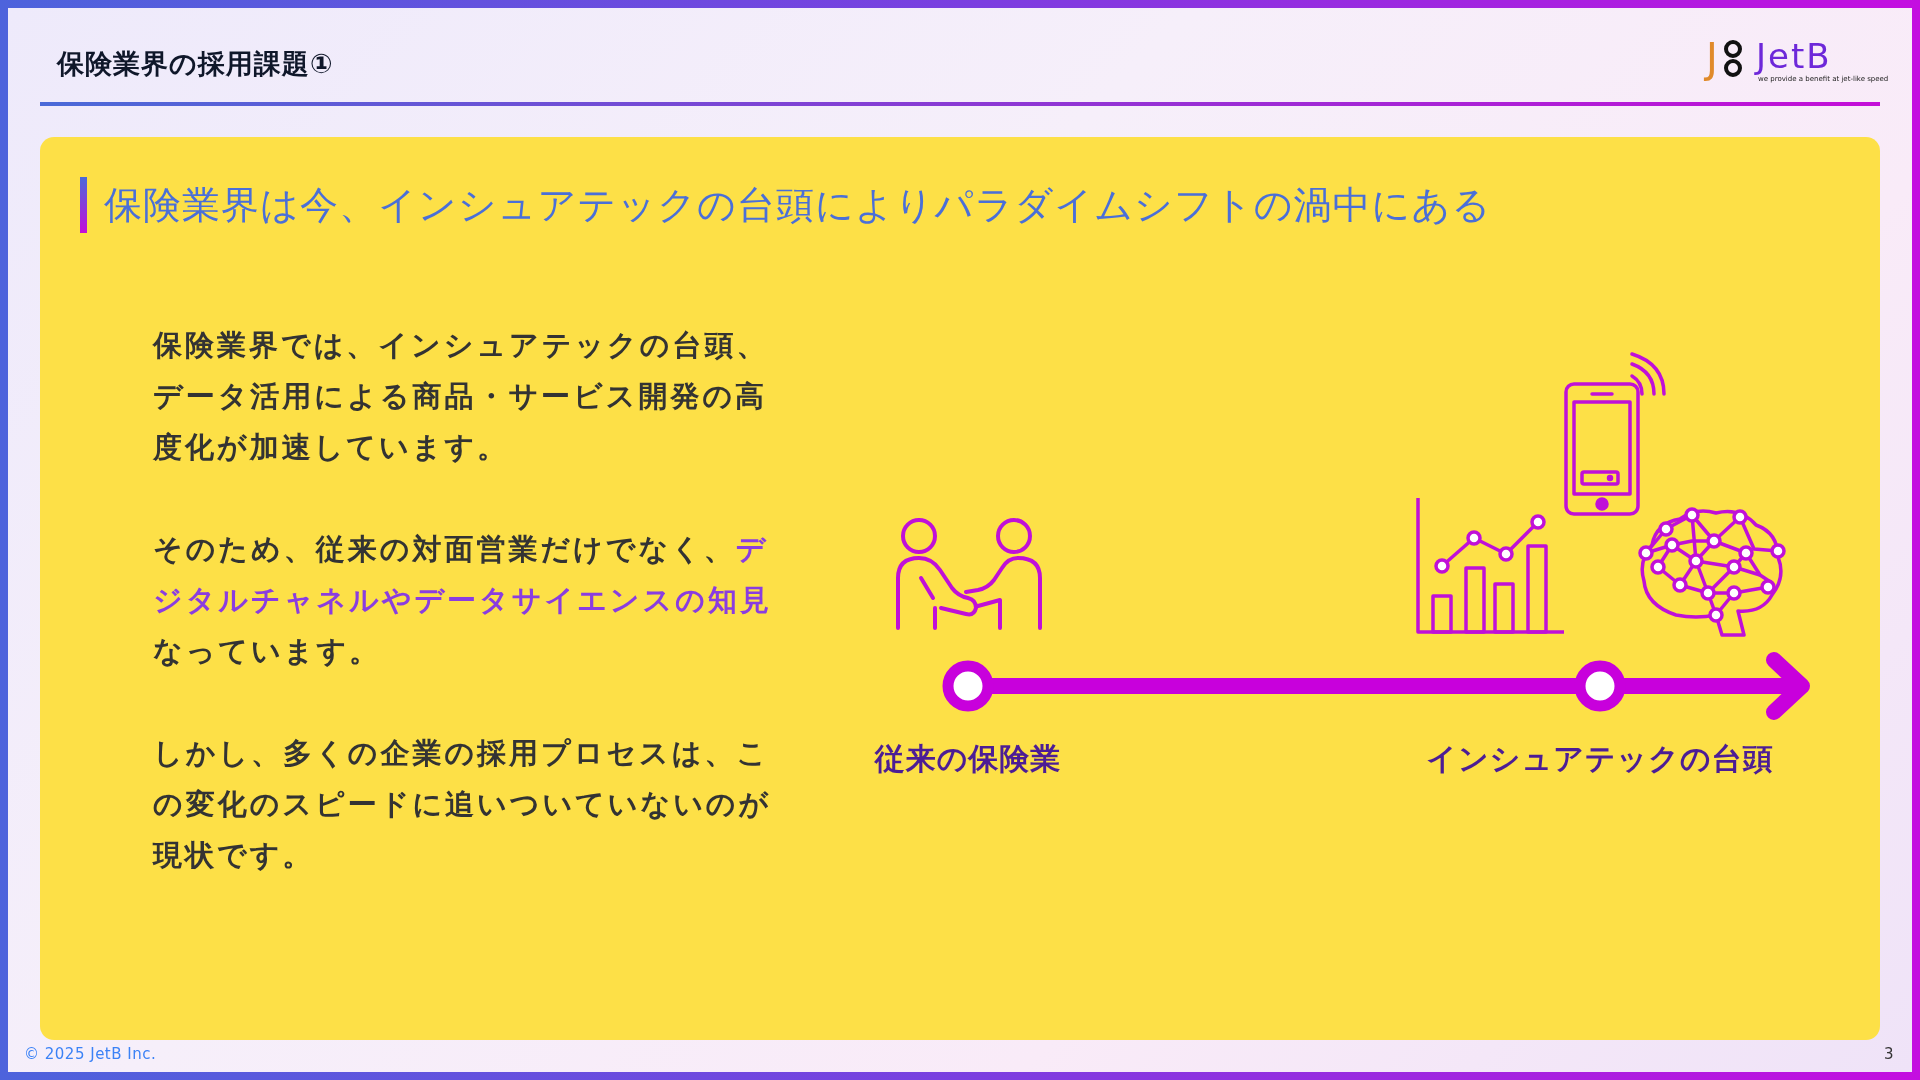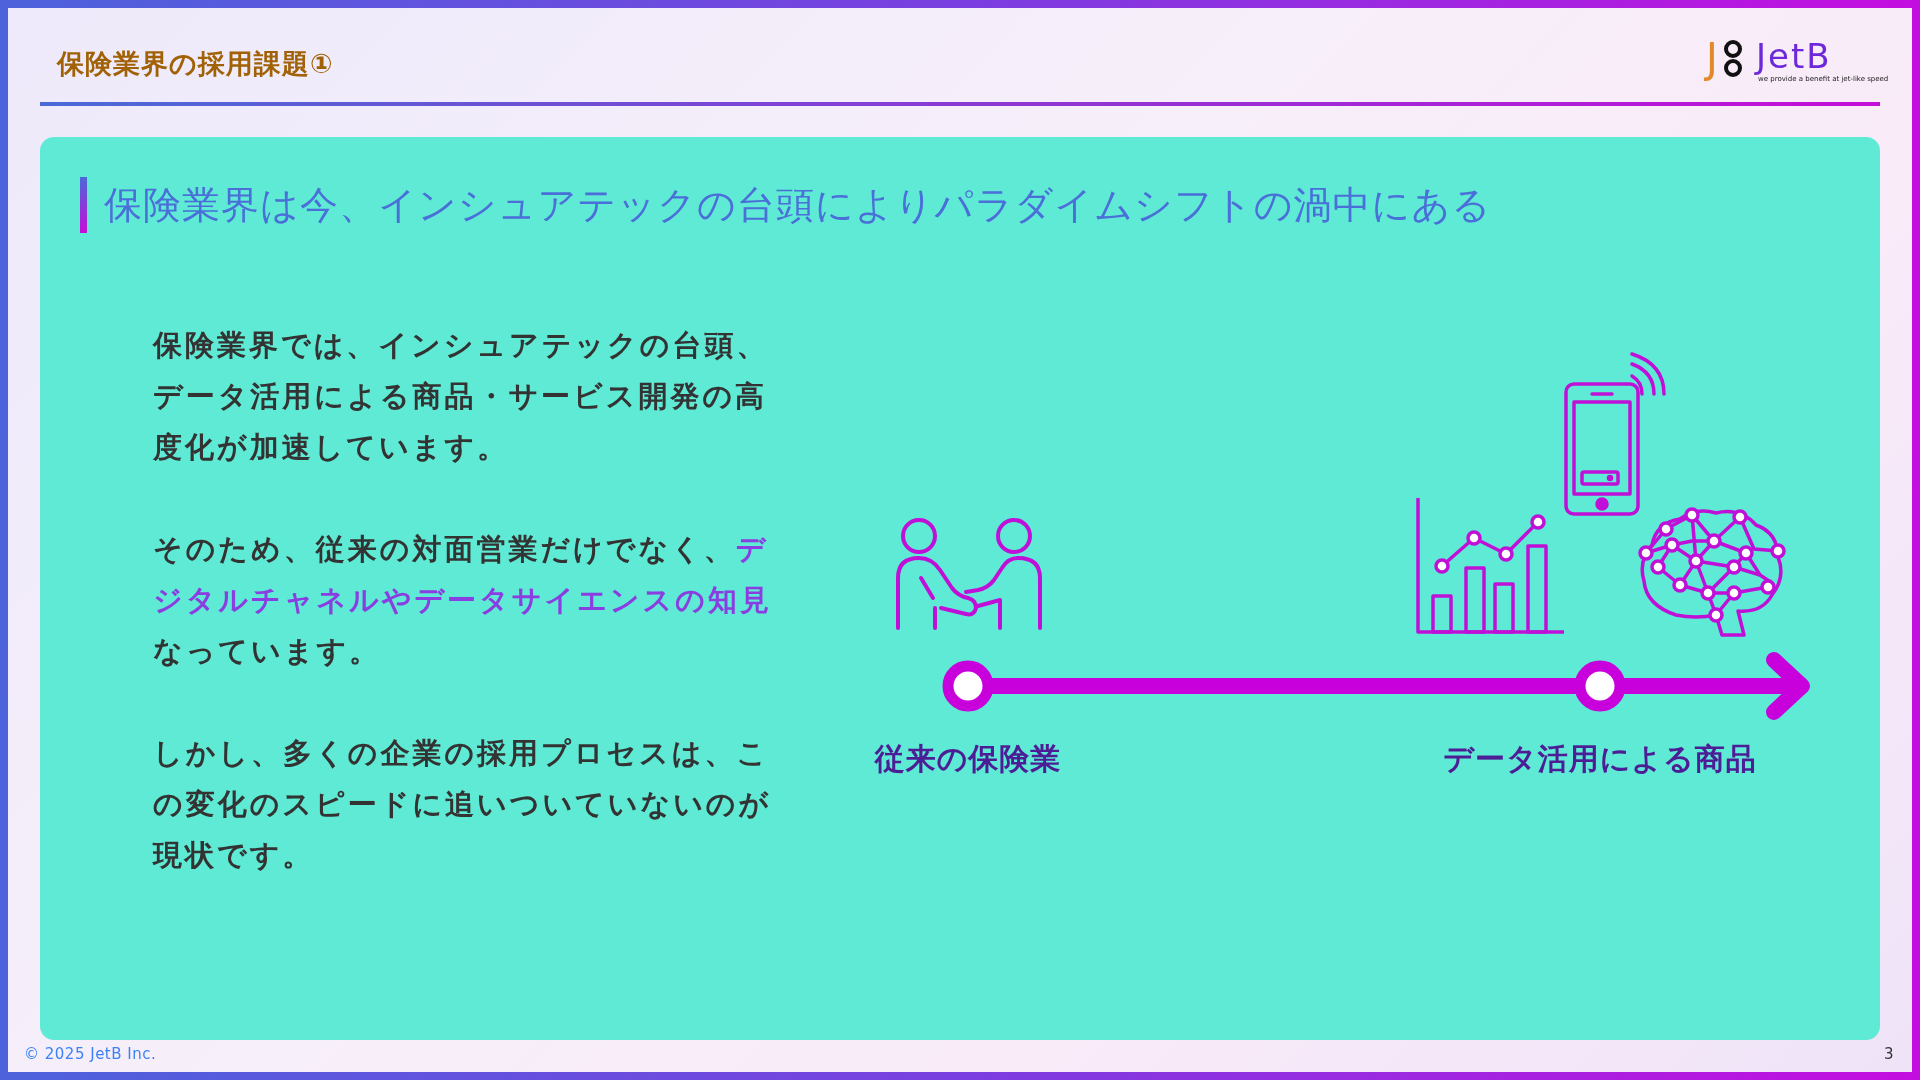--- a/index.html
+++ b/index.html
@@ -7,36 +7,36 @@
     width: 1920px; height: 1080px; position: relative; overflow: hidden;
     font-family: "DejaVu Sans", "Liberation Sans", sans-serif;
     background: linear-gradient(90deg, #4d63dc 0%, #7a3fe0 50%, #c40ee0 100%);
   }
   .frame {
     position: absolute; left: 8px; top: 8px; right: 8px; bottom: 8px;
     background: linear-gradient(135deg, #eeeafb 0%, #f6effa 40%, #f9ebf8 70%, #efe3f8 100%);
   }
   .hdr-title {
     position: absolute; left: 57px; top: 46px; font-size: 27px; font-weight: bold;
-    color: #a16207; letter-spacing: 1px;
+    color: #0f172a; letter-spacing: 1px;
   }
   .hdr-rule {
     position: absolute; left: 40px; top: 102px; width: 1840px; height: 4px;
     background: linear-gradient(90deg, #4a6ad8 0%, #8a3ad4 50%, #c40ed8 100%);
   }
   .logo { position: absolute; left: 1704px; top: 38px; width: 170px; height: 46px; }
   .logo .j { position: absolute; left: 2px; top: 0; font-size: 40px; color: #e08a2a; font-weight: normal; line-height: 40px; }
   .logo .o1, .logo .o2 { position: absolute; left: 20px; width: 10px; height: 10px; border: 4px solid #111; border-radius: 50%; }
   .logo .o1 { top: 2px; } .logo .o2 { top: 21px; }
   .logo .name { position: absolute; left: 52px; top: 0px; font-size: 34px; color: #6d28d9; line-height: 36px; letter-spacing: 2px; }
   .logo .tag { position: absolute; left: 54px; top: 37px; font-size: 7px; color: #222; white-space: nowrap; }
 
   .card {
     position: absolute; left: 40px; top: 137px; width: 1840px; height: 903px;
-    background: #5eead4; border-radius: 14px;
+    background: #fde047; border-radius: 14px;
   }
   .accent-bar {
     position: absolute; left: 40px; top: 40px; width: 7px; height: 56px;
     background: linear-gradient(180deg, #4a6ad8 0%, #c40ed8 100%);
   }
   .card-title {
     position: absolute; left: 64px; top: 40px; font-size: 38px; color: #4a6fd8;
     letter-spacing: 1px; line-height: 56px; white-space: nowrap;
   }
   .body-text {
@@ -158,16 +158,16 @@
 </svg>
 
 <svg class="timeline" width="1920" height="1080" style="pointer-events:none">
   <line x1="968" y1="686" x2="1796" y2="686" stroke="#c800dc" stroke-width="16" stroke-linecap="round"></line>
   <polyline points="1774,660 1802,686 1774,712" fill="none" stroke="#c800dc" stroke-width="16" stroke-linecap="round" stroke-linejoin="round"></polyline>
   <circle cx="968" cy="686" r="20" fill="#fff" stroke="#c800dc" stroke-width="11"></circle>
   <circle cx="1600" cy="686" r="20" fill="#fff" stroke="#c800dc" stroke-width="11"></circle>
 </svg>
 
 <div class="tl-label" style="left:968px;top:739px">従来の保険業</div>
-<div class="tl-label" style="left:1600px;top:739px">データ活用による商品</div>
+<div class="tl-label" style="left:1600px;top:739px">インシュアテックの台頭</div>
 
 <div class="footer-copy">© 2025 JetB Inc.</div>
 <div class="footer-page">3</div>
 
 </body></html>

